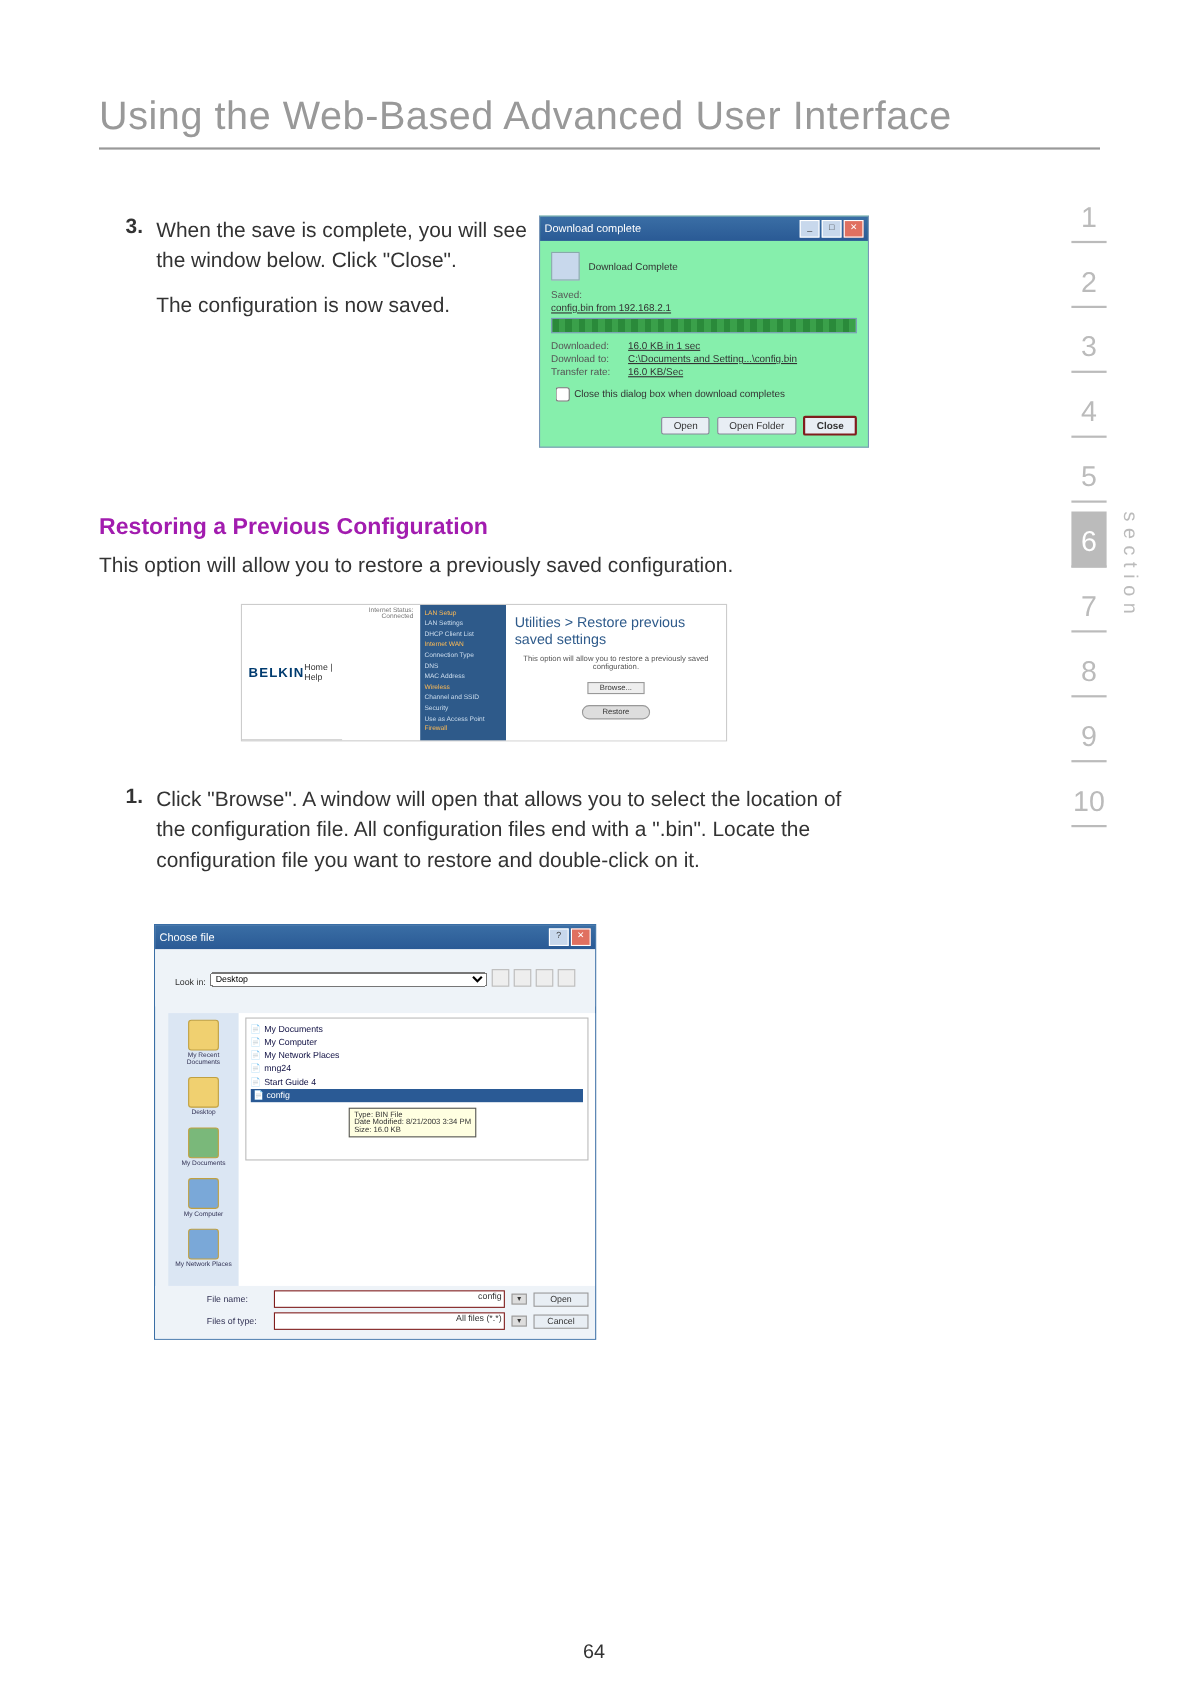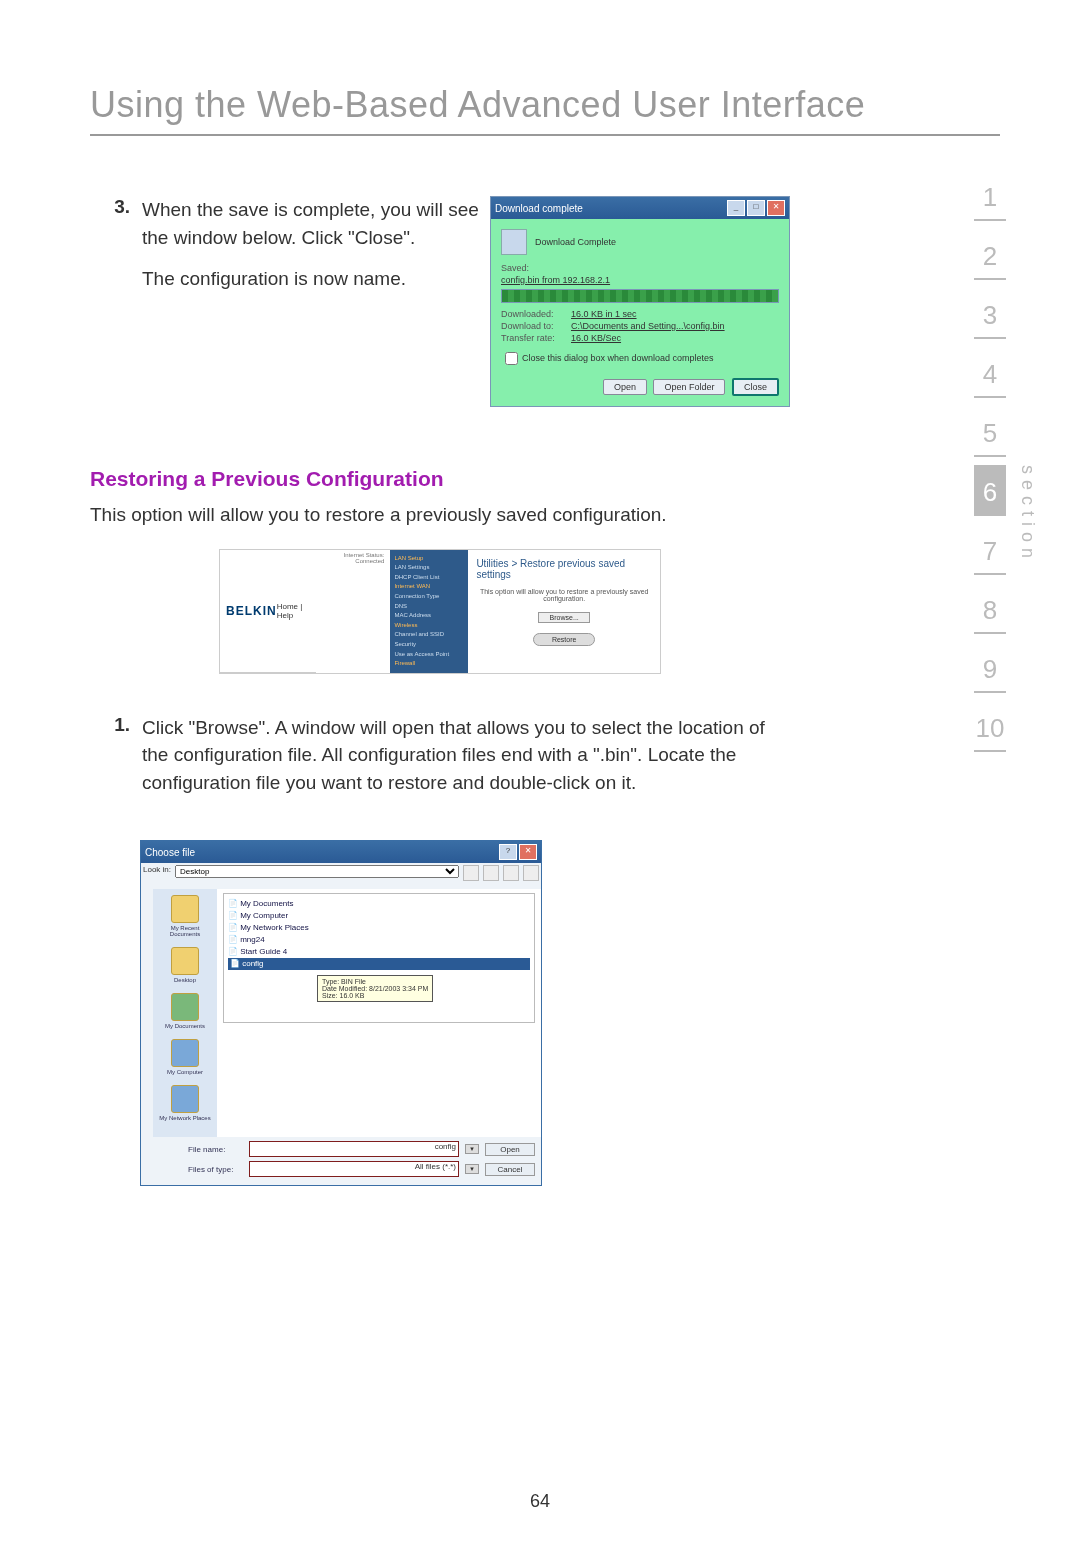--- a/index.html
+++ b/index.html
@@ -133,21 +133,21 @@
   .btn-row { text-align:right; }
   .xp-btn {
     display:inline-block;
     border:1px solid #889;
     background:#e8eef4;
     padding:2px 10px;
     font-size:9px;
     margin-left:4px;
     border-radius:2px;
   }
-  .xp-btn.highlight { border:2px solid #0f766e; }
+  .xp-btn.highlight { border:2px solid #7f1d1d;font-weight:bold; }
 
   .subheading {
     font-weight: bold;
     font-size: 21px;
     color: #a21caf;
     margin: 60px 0 10px 0;
   }
   .body-text {
     font-size: 19px;
     line-height: 1.45;
@@ -173,21 +173,21 @@
   .belkin-side {
     width: 70px;
     background:#2e5a8a;
     color:#cde;
     padding:4px;
     font-size:6px;
     line-height:1.6;
   }
   .belkin-side .hl { color:#fb5; }
   .belkin-content { flex:1; padding:8px; background:#fff;}
-  .belkin-crumb { color:#2e5a8a; font-size:10px; margin-bottom:8px;}
+  .belkin-crumb { color:#2e5a8a; font-size:13px; margin-bottom:8px;}
   .belkin-desc { font-size:7px; color:#555; text-align:center; margin-bottom:10px;}
   .belkin-browse {
     display:block;
     width:50px;
     margin:0 auto 10px auto;
     border:1px solid #999;
     background:#eee;
     font-size:7px;
     text-align:center;
     padding:1px 0;
@@ -225,21 +225,21 @@
     width:26px; height:26px;
     background:#f0d070;
     border:1px solid #c0a040;
     margin:0 auto 2px auto;
     border-radius:3px;
   }
   .cf-place.docs .ico { background:#7ab87a; }
   .cf-place.comp .ico { background:#7aa8d8; }
   .cf-place.net .ico { background:#7aa8d8; }
   .cf-main { flex:1; padding:4px 6px; background:#fff; position:relative;}
-  .cf-lookin { display:flex; align-items:flex-start; gap:4px; margin-bottom:6px; background:#eef3f8; padding:2px;}
+  .cf-lookin { display:flex; align-items:flex-end; gap:4px; margin-bottom:6px; background:#eef3f8; padding:18px;}
   .cf-lookin select { font-size:8px; flex:1; }
   .cf-toolbar { display:flex; gap:4px; }
   .cf-toolbar span { width:14px; height:14px; border:1px solid #bbb; background:#eee;}
   .cf-list {
     border:1px solid #bbb;
     background:#fff;
     height:120px;
     padding:4px;
     font-size:8px;
     color:#114;
@@ -292,21 +292,21 @@
         <li>10</li>
       </ul>
   </div>
 
   <div class="content">
 
     <div class="step-row">
       <div class="step-num">3.</div>
       <div class="step-text">
         <p>When the save is complete, you will see the window below. Click "Close".</p>
-        <p>The configuration is now name.</p>
+        <p>The configuration is now saved.</p>
       </div>
       <div class="dialog-img">
         <div class="win-dialog">
           <div class="win-titlebar">
             <span>Download complete</span>
             <div class="win-ctrl">
               <div class="win-btn">_</div>
               <div class="win-btn">□</div>
               <div class="win-btn close">✕</div>
             </div>

